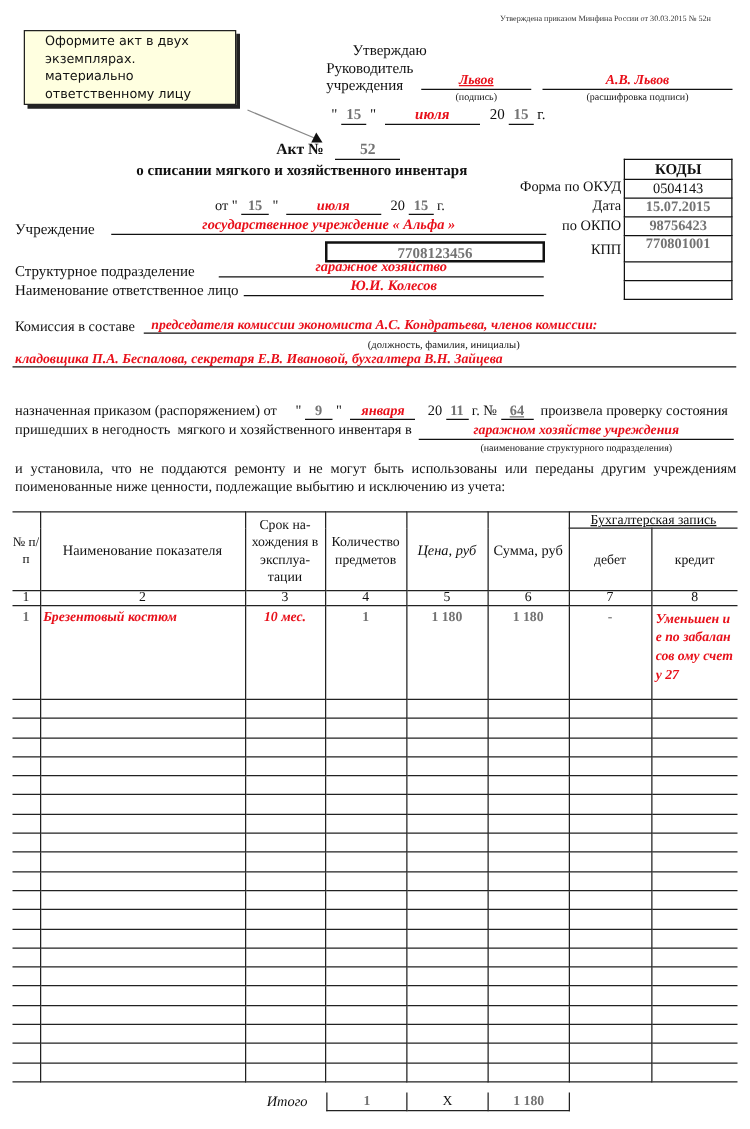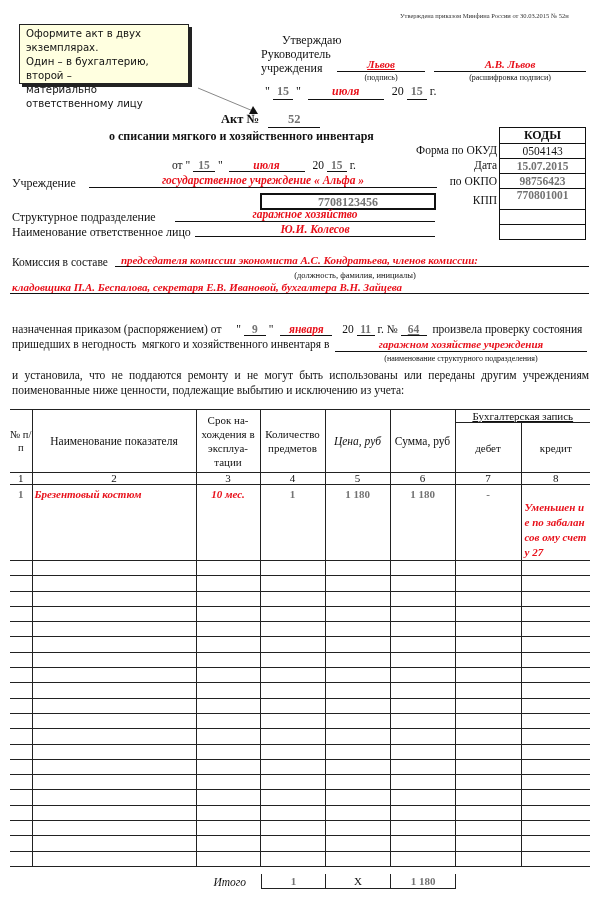--- a/index.html
+++ b/index.html
@@ -6,38 +6,37 @@
   body { width:600px; height:903px; position:relative; overflow:hidden;
          font-family:"Liberation Serif", serif; color:#111; font-size:11px; }
   .abs { position:absolute; }
   .red { color:#737373; font-weight:bold; }
   .redi { color:#e8101a; font-weight:bold; font-style:italic; }
   .uline { border-bottom:1.3px solid #111; text-align:center; }
   .small { font-size:8px; text-align:center; }
   .callout { left:19px; top:24px; width:170px; height:60px; background:#ffffe0;
              border:1px solid #222; box-shadow:3px 3px 0 #222;
              font-family:"DejaVu Sans", sans-serif; font-size:10.2px; line-height:14px;
-             padding:2px 6px; box-sizing:border-box; color:#111; }
+             padding:2px 16px; box-sizing:border-box; color:#111; }
   .codes td { border:1.3px solid #111; height:14px; padding:0; text-align:center; font-size:11.5px; }
   table.main { border-collapse:collapse; position:absolute; left:10px; top:409px; }
   table.main td { border-left:1.3px solid #222; border-right:1.3px solid #222;
                   padding:0; font-size:11px; text-align:center; vertical-align:middle; }
   table.main tr.hline td { border-bottom:1.5px solid #222; }
   .emptyrow td { height:14.3px; border-bottom:1.8px solid #222 !important; }
   .emptyrow td.c1 { border-left:none !important; }
   .emptyrow td.c8 { border-right:none !important; }
 </style>
 </head>
 <body>
 
 <div class="abs" style="left:400px; top:12px; font-size:6.5px; color:#333;">Утверждена приказом Минфина России от 30.03.2015 № 52н</div>
 
 <div class="abs callout">
   <div>Оформите акт в двух экземплярах.</div>
-  <div>Один – в бухгалтерию, второй –</div>
   <div>материально ответственному лицу</div>
 </div>
 <svg class="abs" style="left:0;top:0" width="600" height="140">
   <line x1="198" y1="88" x2="253" y2="111" stroke="#888" stroke-width="1"></line>
   <polygon points="258,114 249,114 253,106" fill="#111"></polygon>
 </svg>
 
 <div class="abs" style="left:282px; top:33px; font-size:12px;">Утверждаю</div>
 <div class="abs" style="left:261px; top:47px; font-size:12px;">Руководитель</div>
 <div class="abs" style="left:261px; top:61px; font-size:12px;">учреждения</div>
@@ -168,21 +167,21 @@
     <td style="border-right:none">8</td>
   </tr>
   <tr class="hline" style="height:75px;">
     <td class="red" style="border-left:none;vertical-align:top;padding-top:3px;">1</td>
     <td class="redi" style="vertical-align:top;text-align:left;padding:3px 2px 0;">Брезентовый костюм</td>
     <td class="redi" style="vertical-align:top;padding-top:3px;">10 мес.</td>
     <td class="red" style="vertical-align:top;padding-top:3px;">1</td>
     <td class="red" style="vertical-align:top;padding-top:3px;">1 180</td>
     <td class="red" style="vertical-align:top;padding-top:3px;">1 180</td>
     <td class="red" style="vertical-align:top;padding-top:3px;">-</td>
-    <td class="redi" style="border-right:none;vertical-align:top;text-align:left;padding:15px 2px 0 3px;line-height:15px;word-break:break-all;font-size:11px;">Уменьшен ие по забалансов ому счету 27</td>
+    <td class="redi" style="border-right:none;vertical-align:top;text-align:left;padding:3px 2px 0 3px;line-height:15px;word-break:break-all;font-size:11px;">Уменьшен ие по забалансов ому счету 27</td>
   </tr>
   </tbody>
     <tbody id="empty-rows">
       <tr class="emptyrow">
         <td class="c1"></td>
         <td class="c2"></td>
         <td class="c3"></td>
         <td class="c4"></td>
         <td class="c5"></td>
         <td class="c6"></td>

